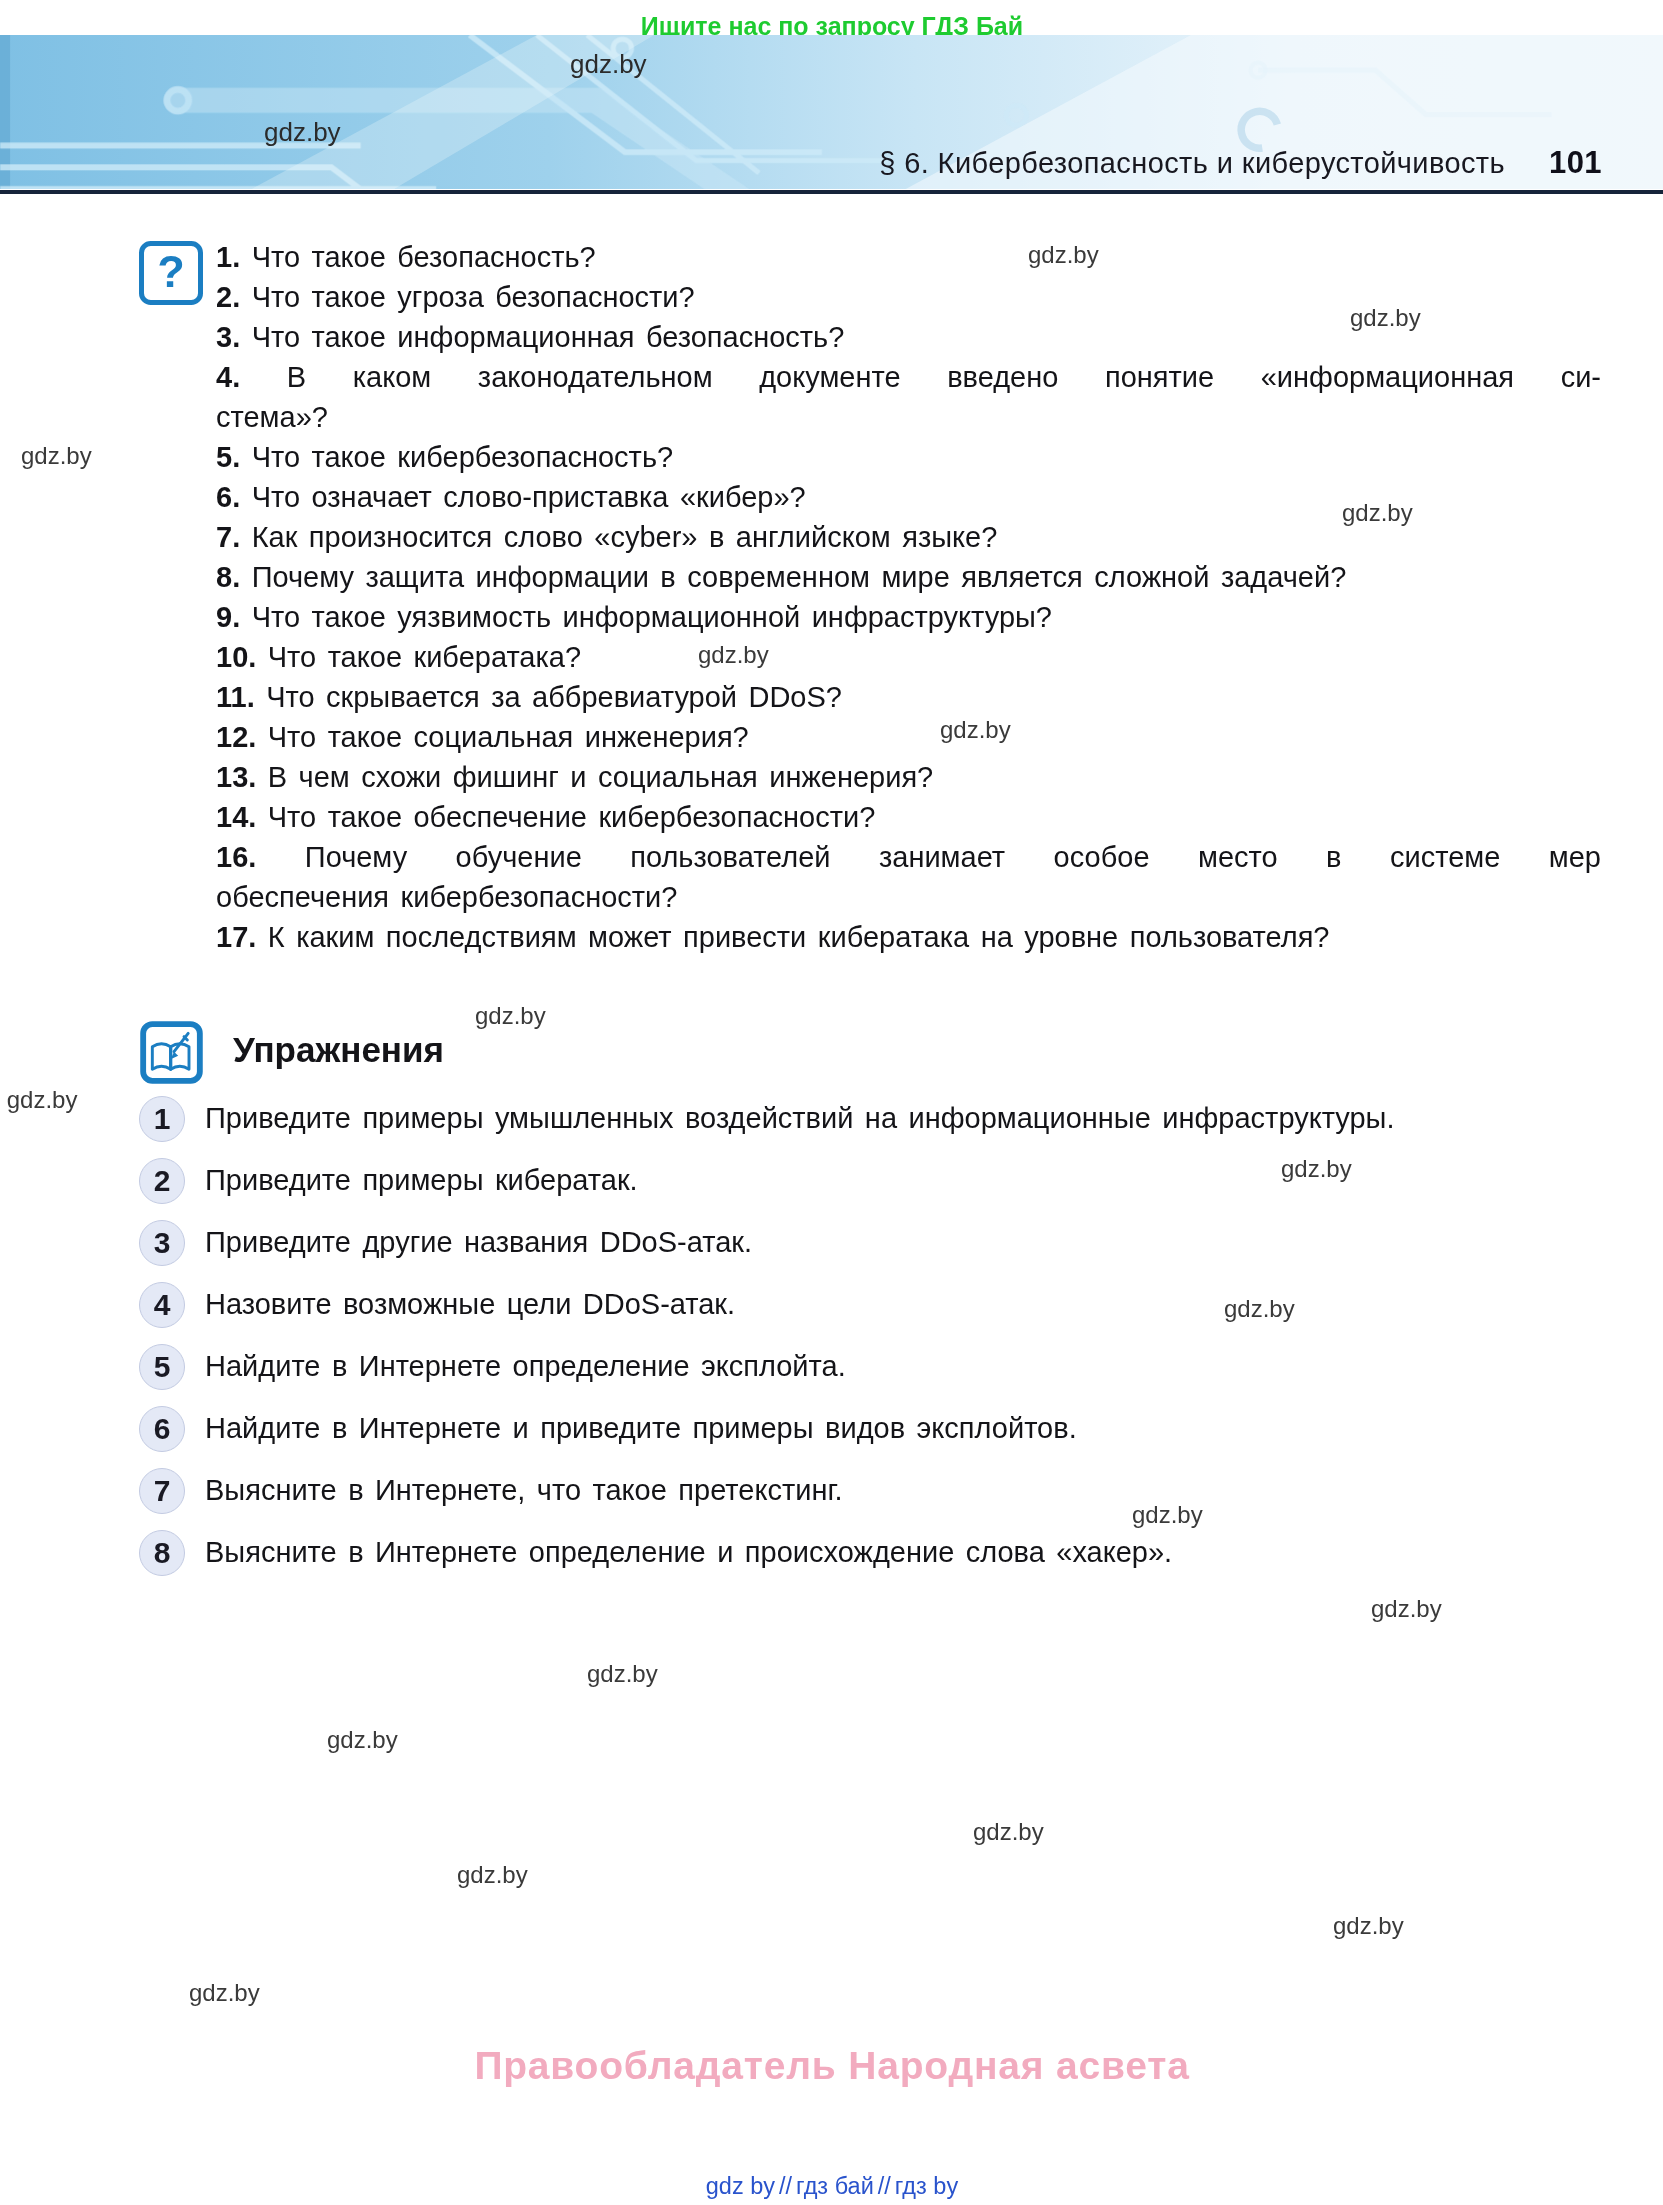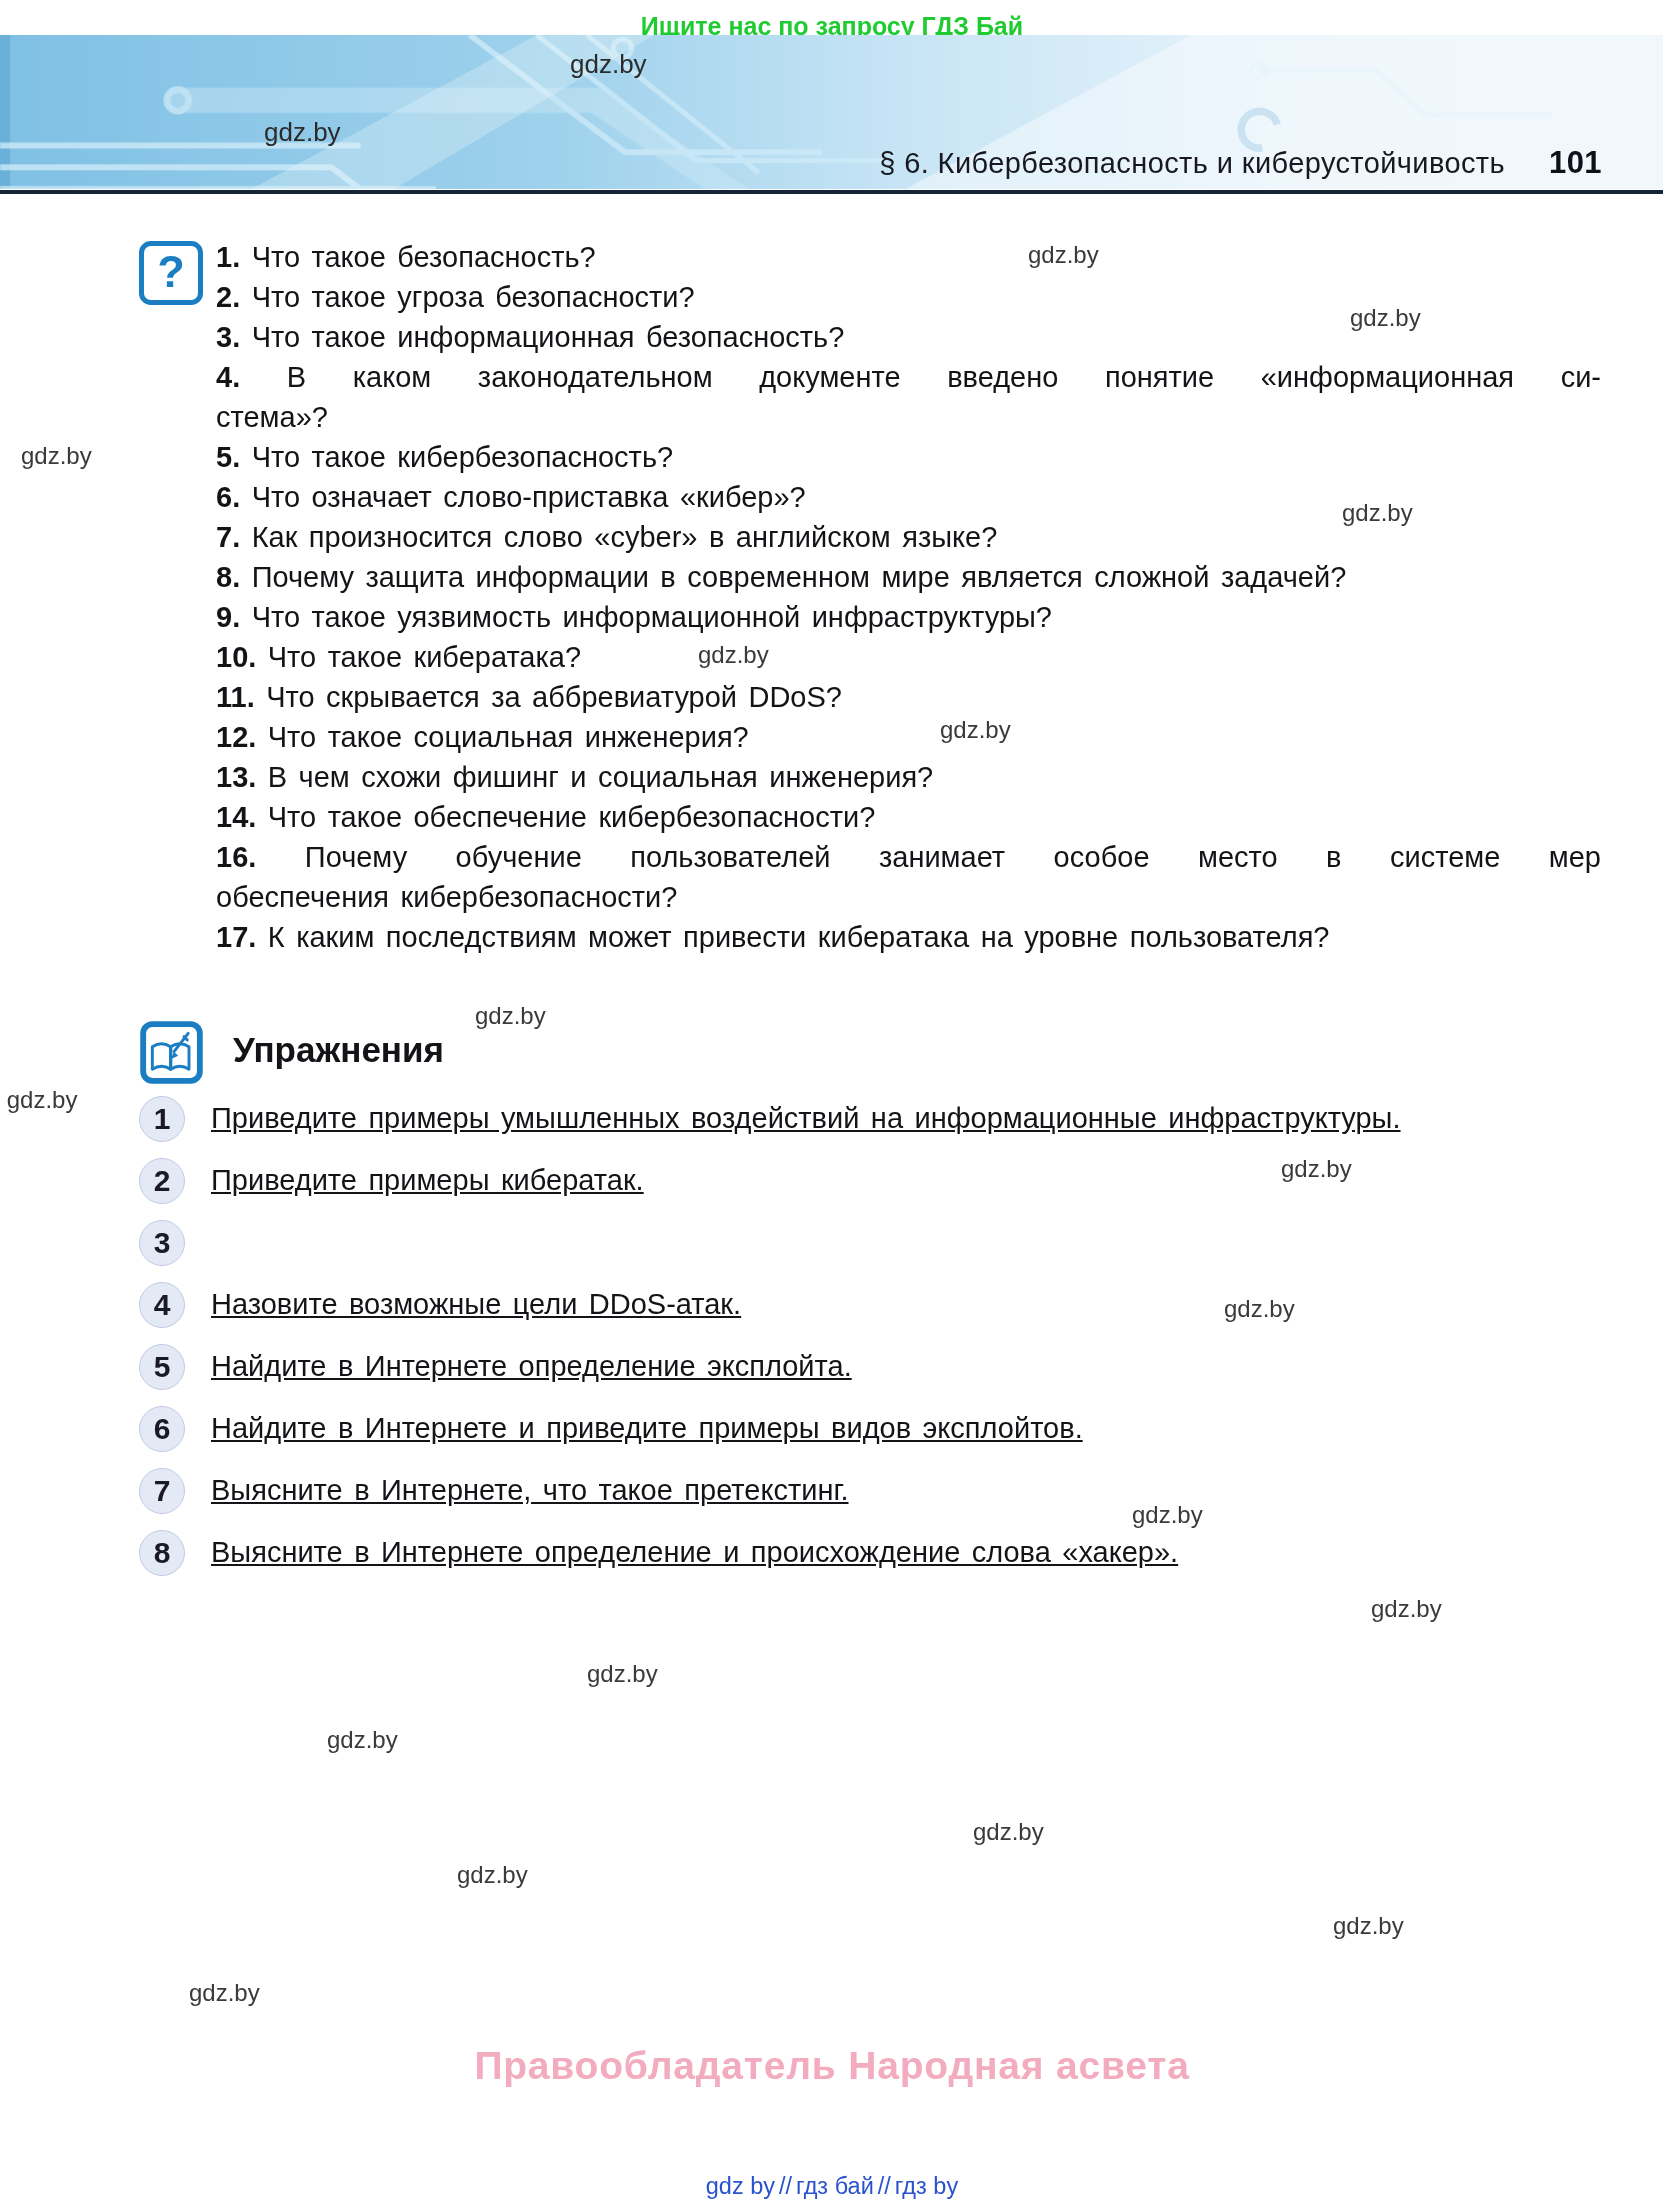--- a/index.html
+++ b/index.html
@@ -29,21 +29,21 @@
 
   .book-icon{position:absolute;left:139px;top:1020px;width:65px;height:65px;}
   .ex-heading{position:absolute;left:233px;top:1030px;font-size:35px;font-weight:bold;
               color:#141418;margin:0;}
 
   .ex-row{position:absolute;left:139px;display:flex;align-items:center;height:47px;}
   .ex-circle{width:44px;height:44px;border-radius:50%;background:#e4e9f6;
              border:1.7px solid #c3cbe2;display:flex;align-items:center;justify-content:center;
              flex:0 0 auto;}
   .ex-circle span{font-size:30px;font-weight:bold;color:#1a1a24;line-height:1;}
-  .ex-text{font-size:29px;color:#141418;margin-left:26px;white-space:nowrap;word-spacing:3.4px;text-decoration:underline;}
+  .ex-text{font-size:29px;color:#141418;margin-left:20px;white-space:nowrap;word-spacing:3.4px;}
 
   .wm{position:absolute;font-size:24px;color:#3a3a3a;white-space:nowrap;}
   .wm.dark{color:#2b2b2b;font-size:26px;}
 
   .copyright{position:absolute;top:2044px;left:0;width:100%;text-align:center;
              font-size:39px;color:#f2abbf;letter-spacing:0.8px;font-weight:bold;}
   .footer-links{position:absolute;top:2173px;left:0;width:100%;text-align:center;
                 font-size:23.5px;color:#2953cc;}
   .footer-links span{margin:0 2px;}
 </style>
@@ -143,20 +143,21 @@
       <div class="ex-row" style="top: 1157px;">
         <div class="ex-circle">
           <span>2</span>
         </div>
         <div class="ex-text">Приведите примеры кибератак.</div>
       </div>
       <div class="ex-row" style="top: 1219px;">
         <div class="ex-circle">
           <span>3</span>
         </div>
+        <div class="ex-text">Приведите другие названия DDoS-атак.</div>
       </div>
       <div class="ex-row" style="top: 1281px;">
         <div class="ex-circle">
           <span>4</span>
         </div>
         <div class="ex-text">Назовите возможные цели DDoS-атак.</div>
       </div>
       <div class="ex-row" style="top: 1343px;">
         <div class="ex-circle">
           <span>5</span>

